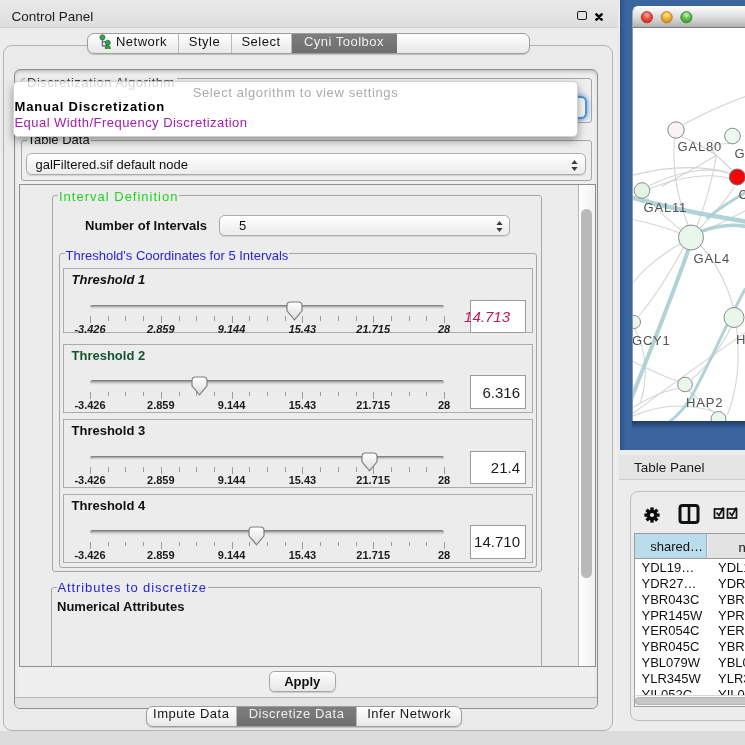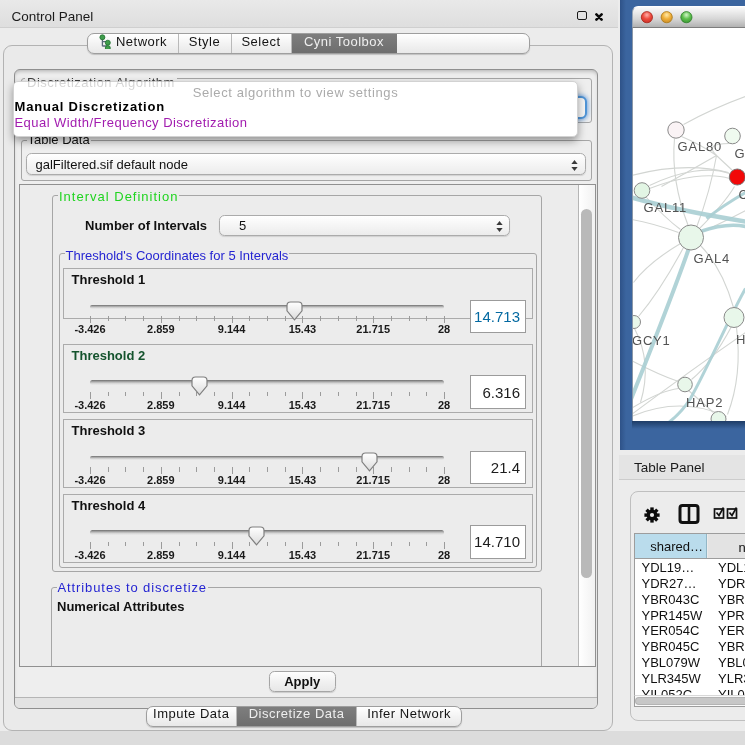--- a/index.html
+++ b/index.html
@@ -82,21 +82,21 @@
     <svg class="abs" style="right:6.5px;top:5.5px;" width="7" height="11" viewBox="0 0 7 11">
       <path d="M3.5 0 L6.6 4 H0.4 Z" fill="#3a3a3a"></path>
       <path d="M3.5 11 L0.4 7 H6.6 Z" fill="#3a3a3a"></path>
     </svg>
   </div>
 
   <div class="grp" style="left:39px;top:67.5px;width:478px;height:315.5px;">
     <span class="ttl" style="color:#2525d2;top:-4.5px;">Threshold's Coordinates for 5 Intervals</span>
   </div>
 
-  <div id="th1" class="abs" style="left:43px;top:83px;width:470px;height:51px;border:1px solid #ababab;">
+  <div id="th1" class="abs" style="left:43px;top:83px;width:470px;height:65px;border:1px solid #ababab;font-style:italic;">
       <div style="position:absolute;left:8px;top:3px;font-size:13px;font-weight:bold;color:#111;">Threshold 1</div>
       <div style="position:absolute;left:26.5px;top:35.5px;width:354px;height:4.6px;border-radius:2.5px;background:linear-gradient(#6e6e6e,#b9b9b9 45%,#dedede 75%,#e9e9e9);"></div>
       <div class="tick" style="left:26.5px;top:47px;height:7.2px;"></div>
       <div class="tick" style="left:44.2px;top:47px;height:4.7px;"></div>
       <div class="tick" style="left:61.9px;top:47px;height:4.7px;"></div>
       <div class="tick" style="left:79.6px;top:47px;height:4.7px;"></div>
       <div class="tick" style="left:97.3px;top:47px;height:7.2px;"></div>
       <div class="tick" style="left:115px;top:47px;height:4.7px;"></div>
       <div class="tick" style="left:132.7px;top:47px;height:4.7px;"></div>
       <div class="tick" style="left:150.4px;top:47px;height:4.7px;"></div>
@@ -122,21 +122,21 @@
       <svg style="position:absolute;left:222.32781773054157px;top:31.5px;" width="17" height="20" viewBox="0 0 17 20">
         <defs>
           <linearGradient id="thg1" x1="0" y1="0" x2="0" y2="1">
           <stop offset="0" stop-color="#ffffff"></stop>
             <stop offset="1" stop-color="#dcdcdc"></stop>
           </linearGradient>
         </defs>
         <path d="M1 4.5 Q1 1 4.5 1 L12.5 1 Q16 1 16 4.5 L16 9.8 L8.5 18.8 L1 9.8 Z" fill="url(#thg1)" stroke="#7f7f7f" stroke-width="1.2"></path>
       </svg>
       <div style="position:absolute;left:406.5px;top:30.5px;width:56px;height:33.5px;background:#fff;border:1px solid #9b9b9b;
-       display:flex;align-items:center;justify-content:flex-end;padding-right:5px;font-size:15px;color:#0369a1;">14.713</div>
+       display:flex;align-items:center;justify-content:flex-end;padding-right:15px;font-size:15px;color:#be185d;">14.713</div>
     </div>
   <div id="th2" class="abs" style="left:43px;top:158.8px;width:470px;height:69.4px;border:1px solid #ababab;">
       <div style="position:absolute;left:8px;top:3px;font-size:13px;font-weight:bold;color:#14532d;">Threshold 2</div>
       <div style="position:absolute;left:26.5px;top:35.5px;width:354px;height:4.6px;border-radius:2.5px;background:linear-gradient(#6e6e6e,#b9b9b9 45%,#dedede 75%,#e9e9e9);"></div>
       <div class="tick" style="left:26.5px;top:47px;height:7.2px;"></div>
       <div class="tick" style="left:44.2px;top:47px;height:4.7px;"></div>
       <div class="tick" style="left:61.9px;top:47px;height:4.7px;"></div>
       <div class="tick" style="left:79.6px;top:47px;height:4.7px;"></div>
       <div class="tick" style="left:97.3px;top:47px;height:7.2px;"></div>
       <div class="tick" style="left:115px;top:47px;height:4.7px;"></div>

